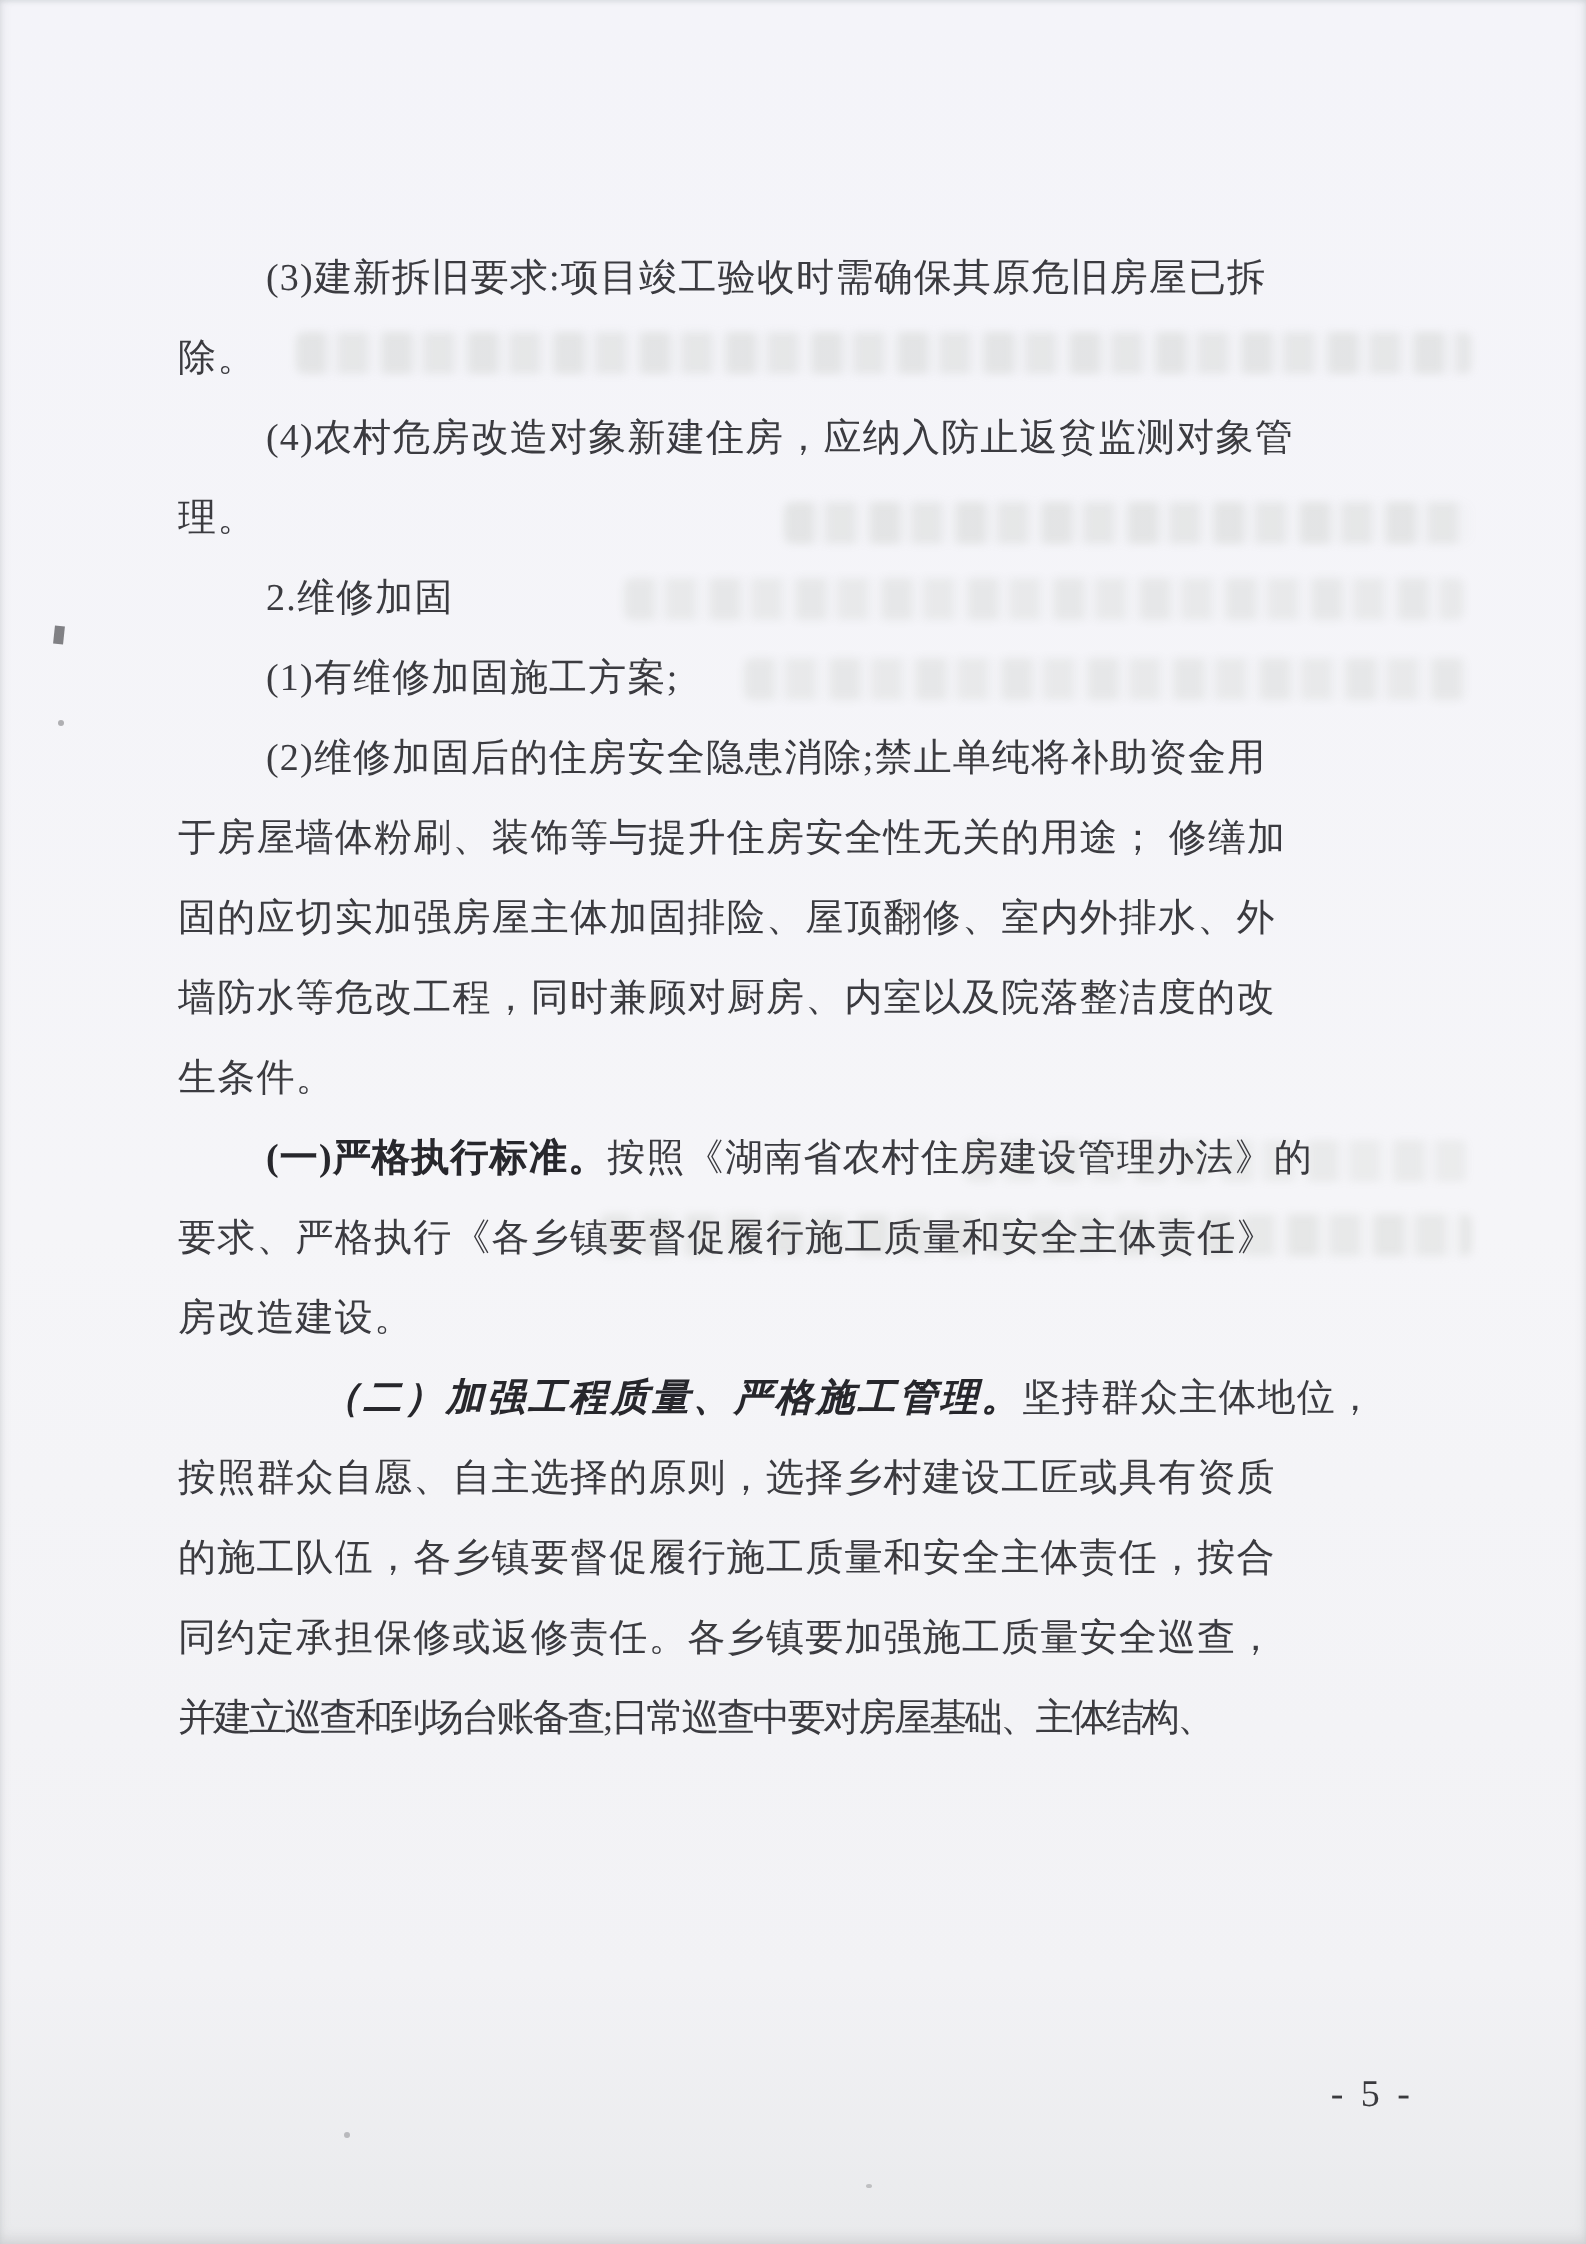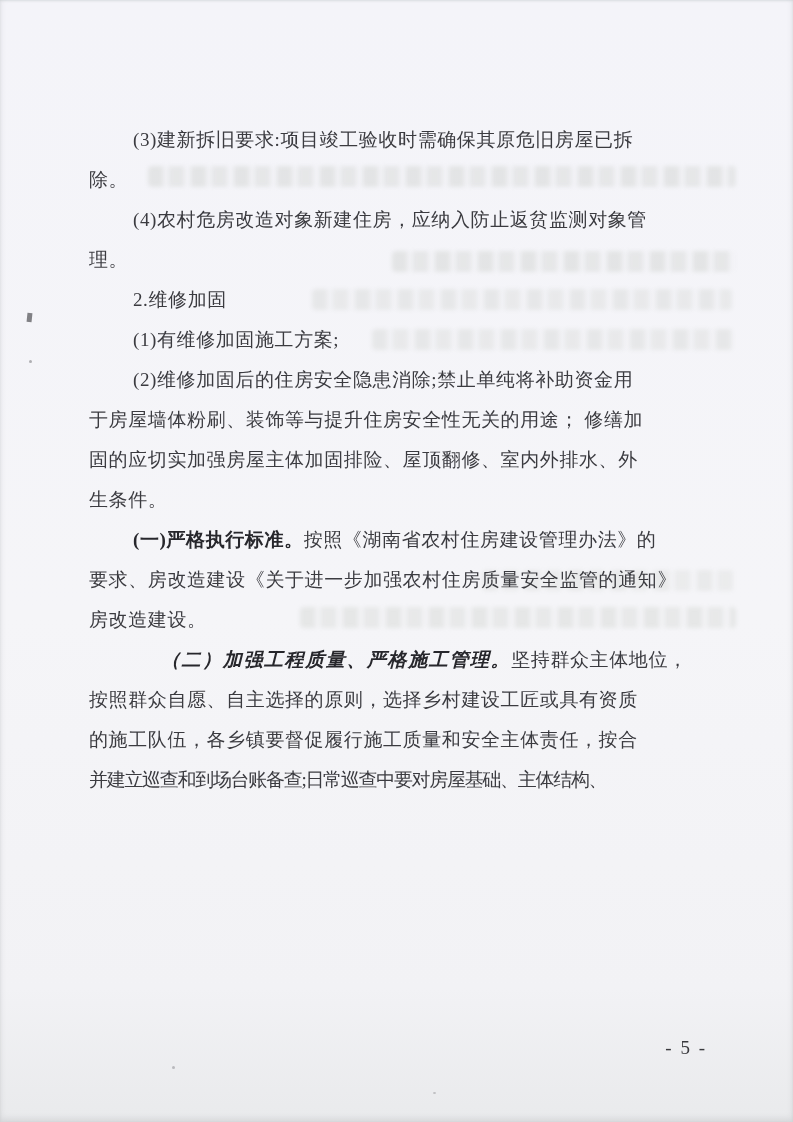--- a/index.html
+++ b/index.html
@@ -92,25 +92,27 @@
   <div class="textblock">
       <div class="line indent"><span class="seg-normal">(3)建新拆旧要求:项目竣工验收时需确保其原危旧房屋已拆</span></div>
       <div class="line"><span class="seg-normal">除。</span></div>
       <div class="line indent"><span class="seg-normal">(4)农村危房改造对象新建住房，应纳入防止返贫监测对象管</span></div>
       <div class="line"><span class="seg-normal">理。</span></div>
       <div class="line indent"><span class="seg-normal">2.维修加固</span></div>
       <div class="line indent"><span class="seg-normal">(1)有维修加固施工方案;</span></div>
       <div class="line indent"><span class="seg-normal">(2)维修加固后的住房安全隐患消除;禁止单纯将补助资金用</span></div>
       <div class="line"><span class="seg-normal">于房屋墙体粉刷、装饰等与提升住房安全性无关的用途； 修缮加</span></div>
       <div class="line"><span class="seg-normal">固的应切实加强房屋主体加固排险、屋顶翻修、室内外排水、外</span></div>
+      <div class="line"><span class="seg-normal">墙防水等危改工程，同时兼顾对厨房、内室以及院落整洁度的改</span></div>
       <div class="line"><span class="seg-normal">生条件。</span></div>
       <div class="line indent"><span class="seg-bold">(一)严格执行标准。</span><span class="seg-normal">按照《湖南省农村住房建设管理办法》的</span></div>
-      <div class="line"><span class="seg-normal">要求、房改造建设《关于进一步加强农村住房质量安全监管的通知》</span></div>
+      <div class="line"><span class="seg-normal">要求、严格执行《各乡镇要督促履行施工质量和安全主体责任》</span></div>
       <div class="line"><span class="seg-normal">房改造建设。</span></div>
       <div class="line indent"><span class="seg-bold-kai">（二）加强工程质量、严格施工管理。</span><span class="seg-normal">坚持群众主体地位，</span></div>
       <div class="line"><span class="seg-normal">按照群众自愿、自主选择的原则，选择乡村建设工匠或具有资质</span></div>
       <div class="line"><span class="seg-normal">的施工队伍，各乡镇要督促履行施工质量和安全主体责任，按合</span></div>
+      <div class="line"><span class="seg-normal">同约定承担保修或返修责任。各乡镇要加强施工质量安全巡查，</span></div>
       <div class="line tight"><span class="seg-normal">并建立巡查和到场台账备查;日常巡查中要对房屋基础、主体结构、</span></div>
     </div>
 
   <div class="pagenum">- 5 -</div>
 
 </div>
 
 </body></html>

